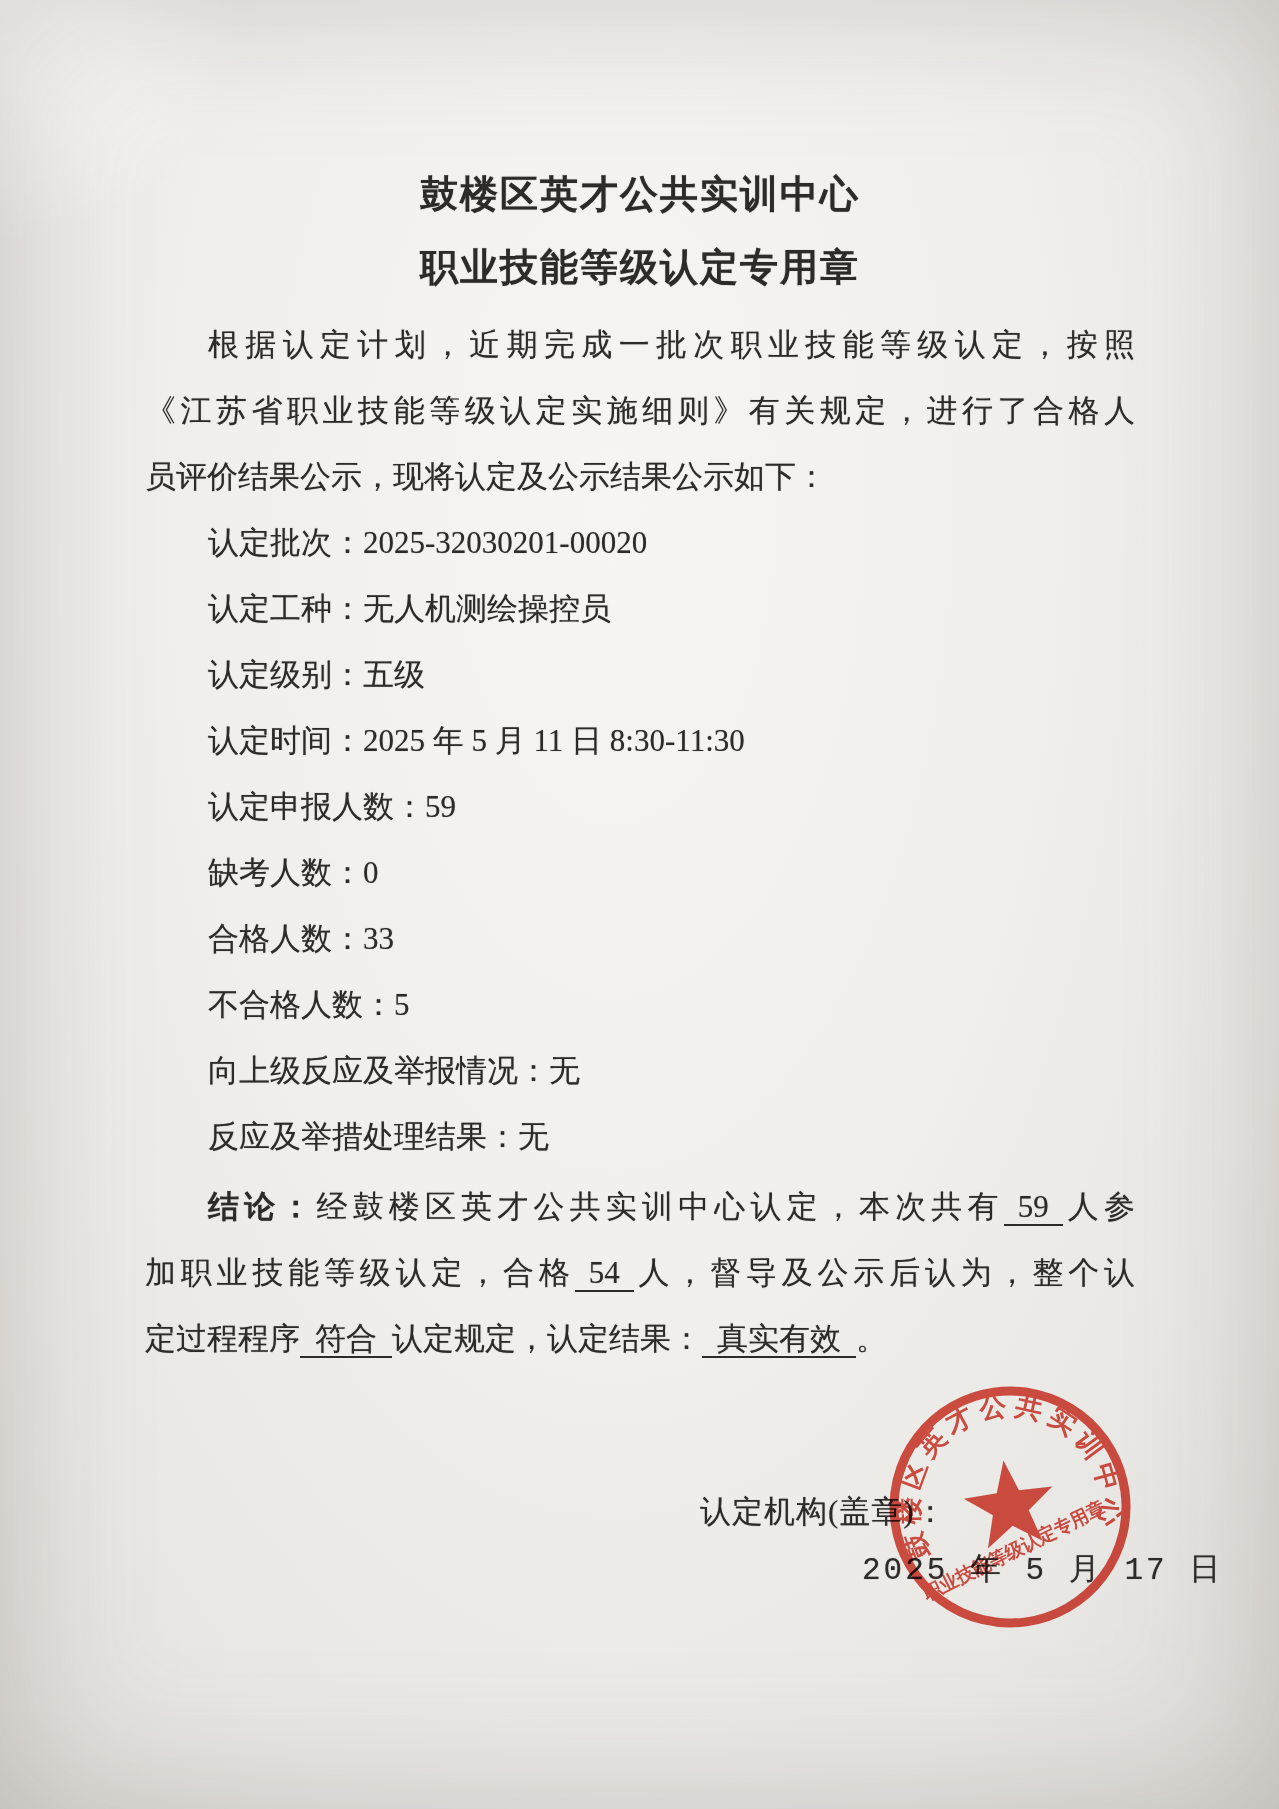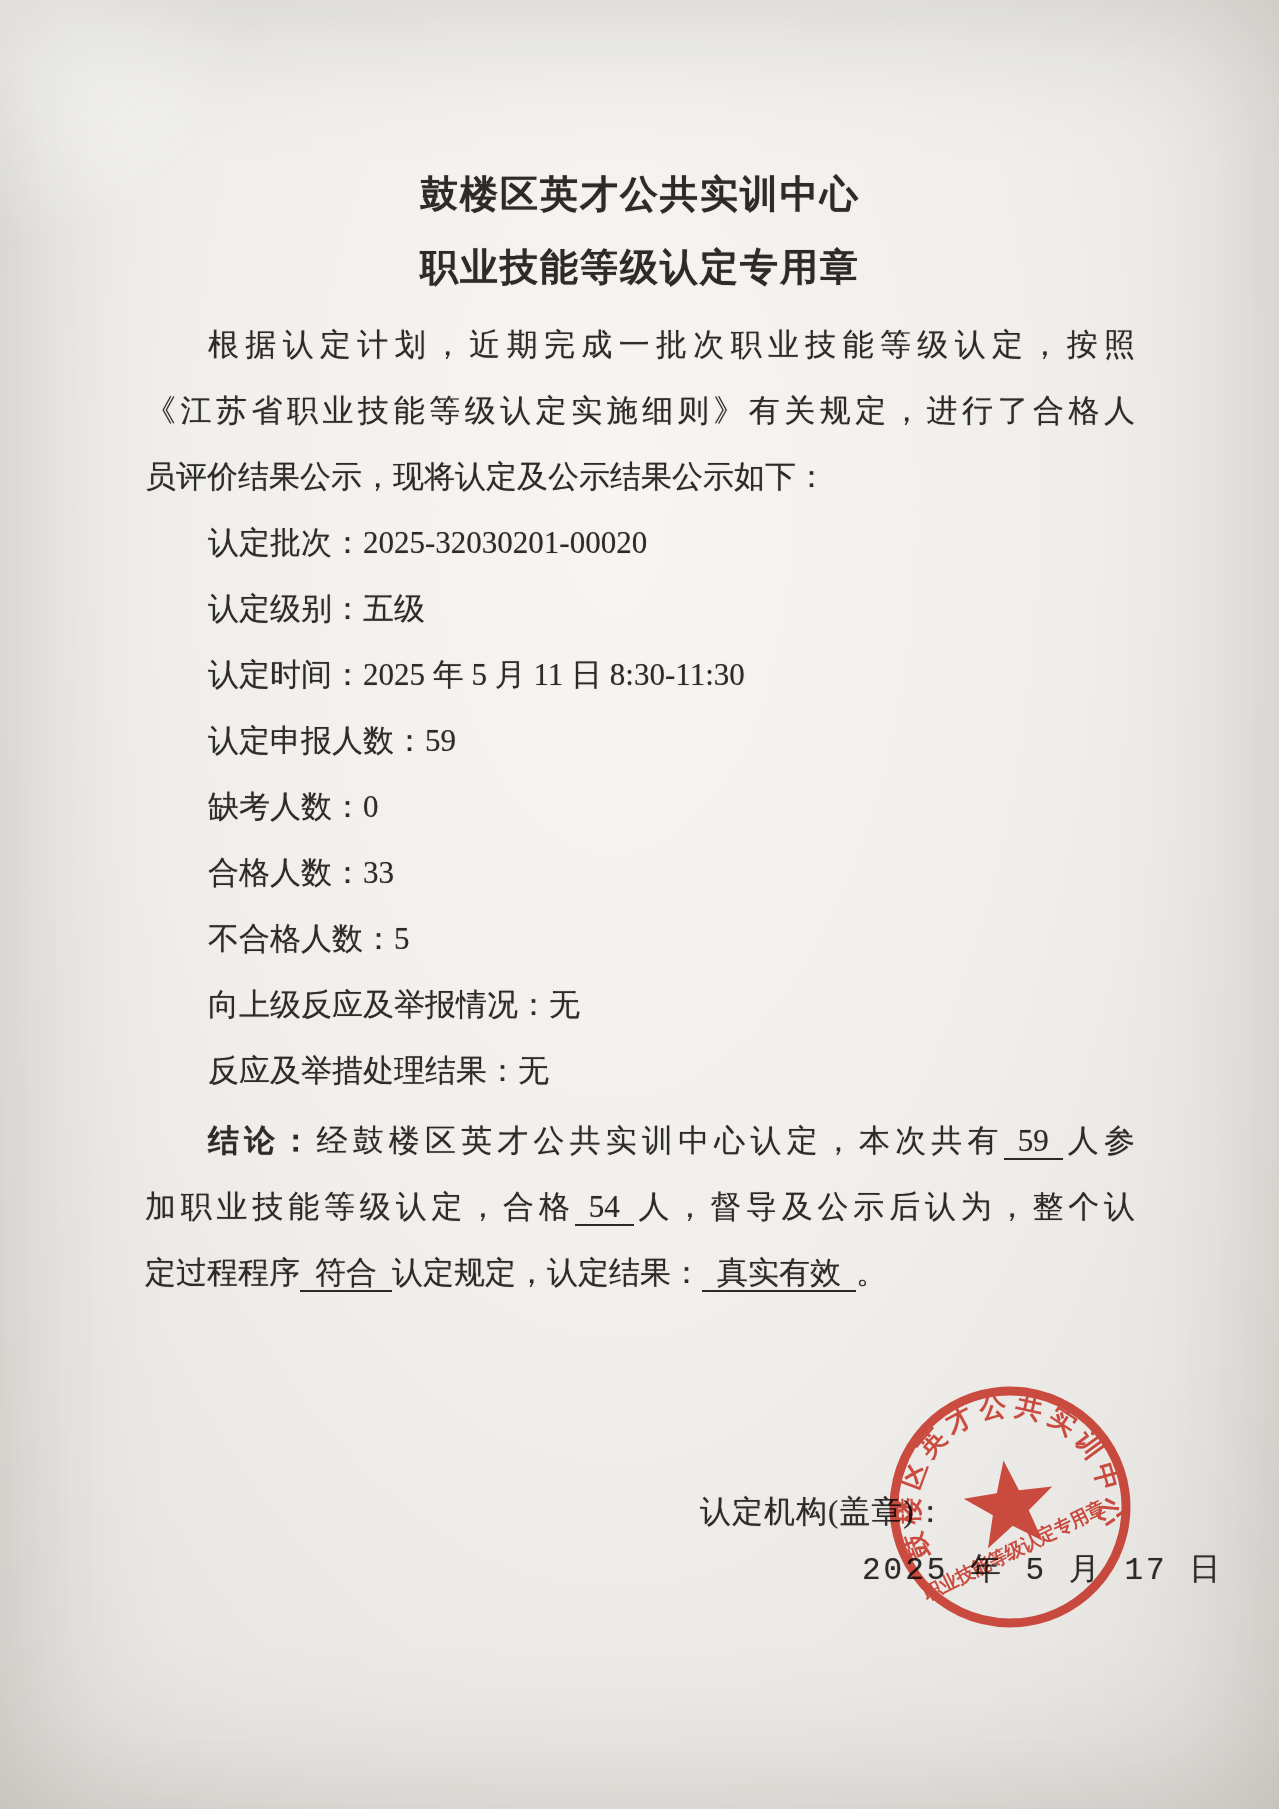--- a/index.html
+++ b/index.html
@@ -39,20 +39,21 @@
 
     <div class="title">鼓楼区英才公共实训中心</div>
     <div class="title">职业技能等级认定专用章</div>
 
     <div class="body">
       <div class="line indent fill">根据认定计划，近期完成一批次职业技能等级认定，按照</div>
       <div class="line fill">《江苏省职业技能等级认定实施细则》有关规定，进行了合格人</div>
       <div class="line">员评价结果公示，现将认定及公示结果公示如下：</div>
 
       <div class="line indent">认定批次：2025-32030201-00020</div>
+      <div class="line indent">认定工种：无人机测绘操控员</div>
       <div class="line indent">认定级别：五级</div>
       <div class="line indent">认定时间：2025 年 5 月 11 日 8:30-11:30</div>
       <div class="line indent">认定申报人数：59</div>
       <div class="line indent">缺考人数：0</div>
       <div class="line indent">合格人数：33</div>
       <div class="line indent">不合格人数：5</div>
       <div class="line indent">向上级反应及举报情况：无</div>
       <div class="line indent">反应及举措处理结果：无</div>
 
       <div class="concl-group">

